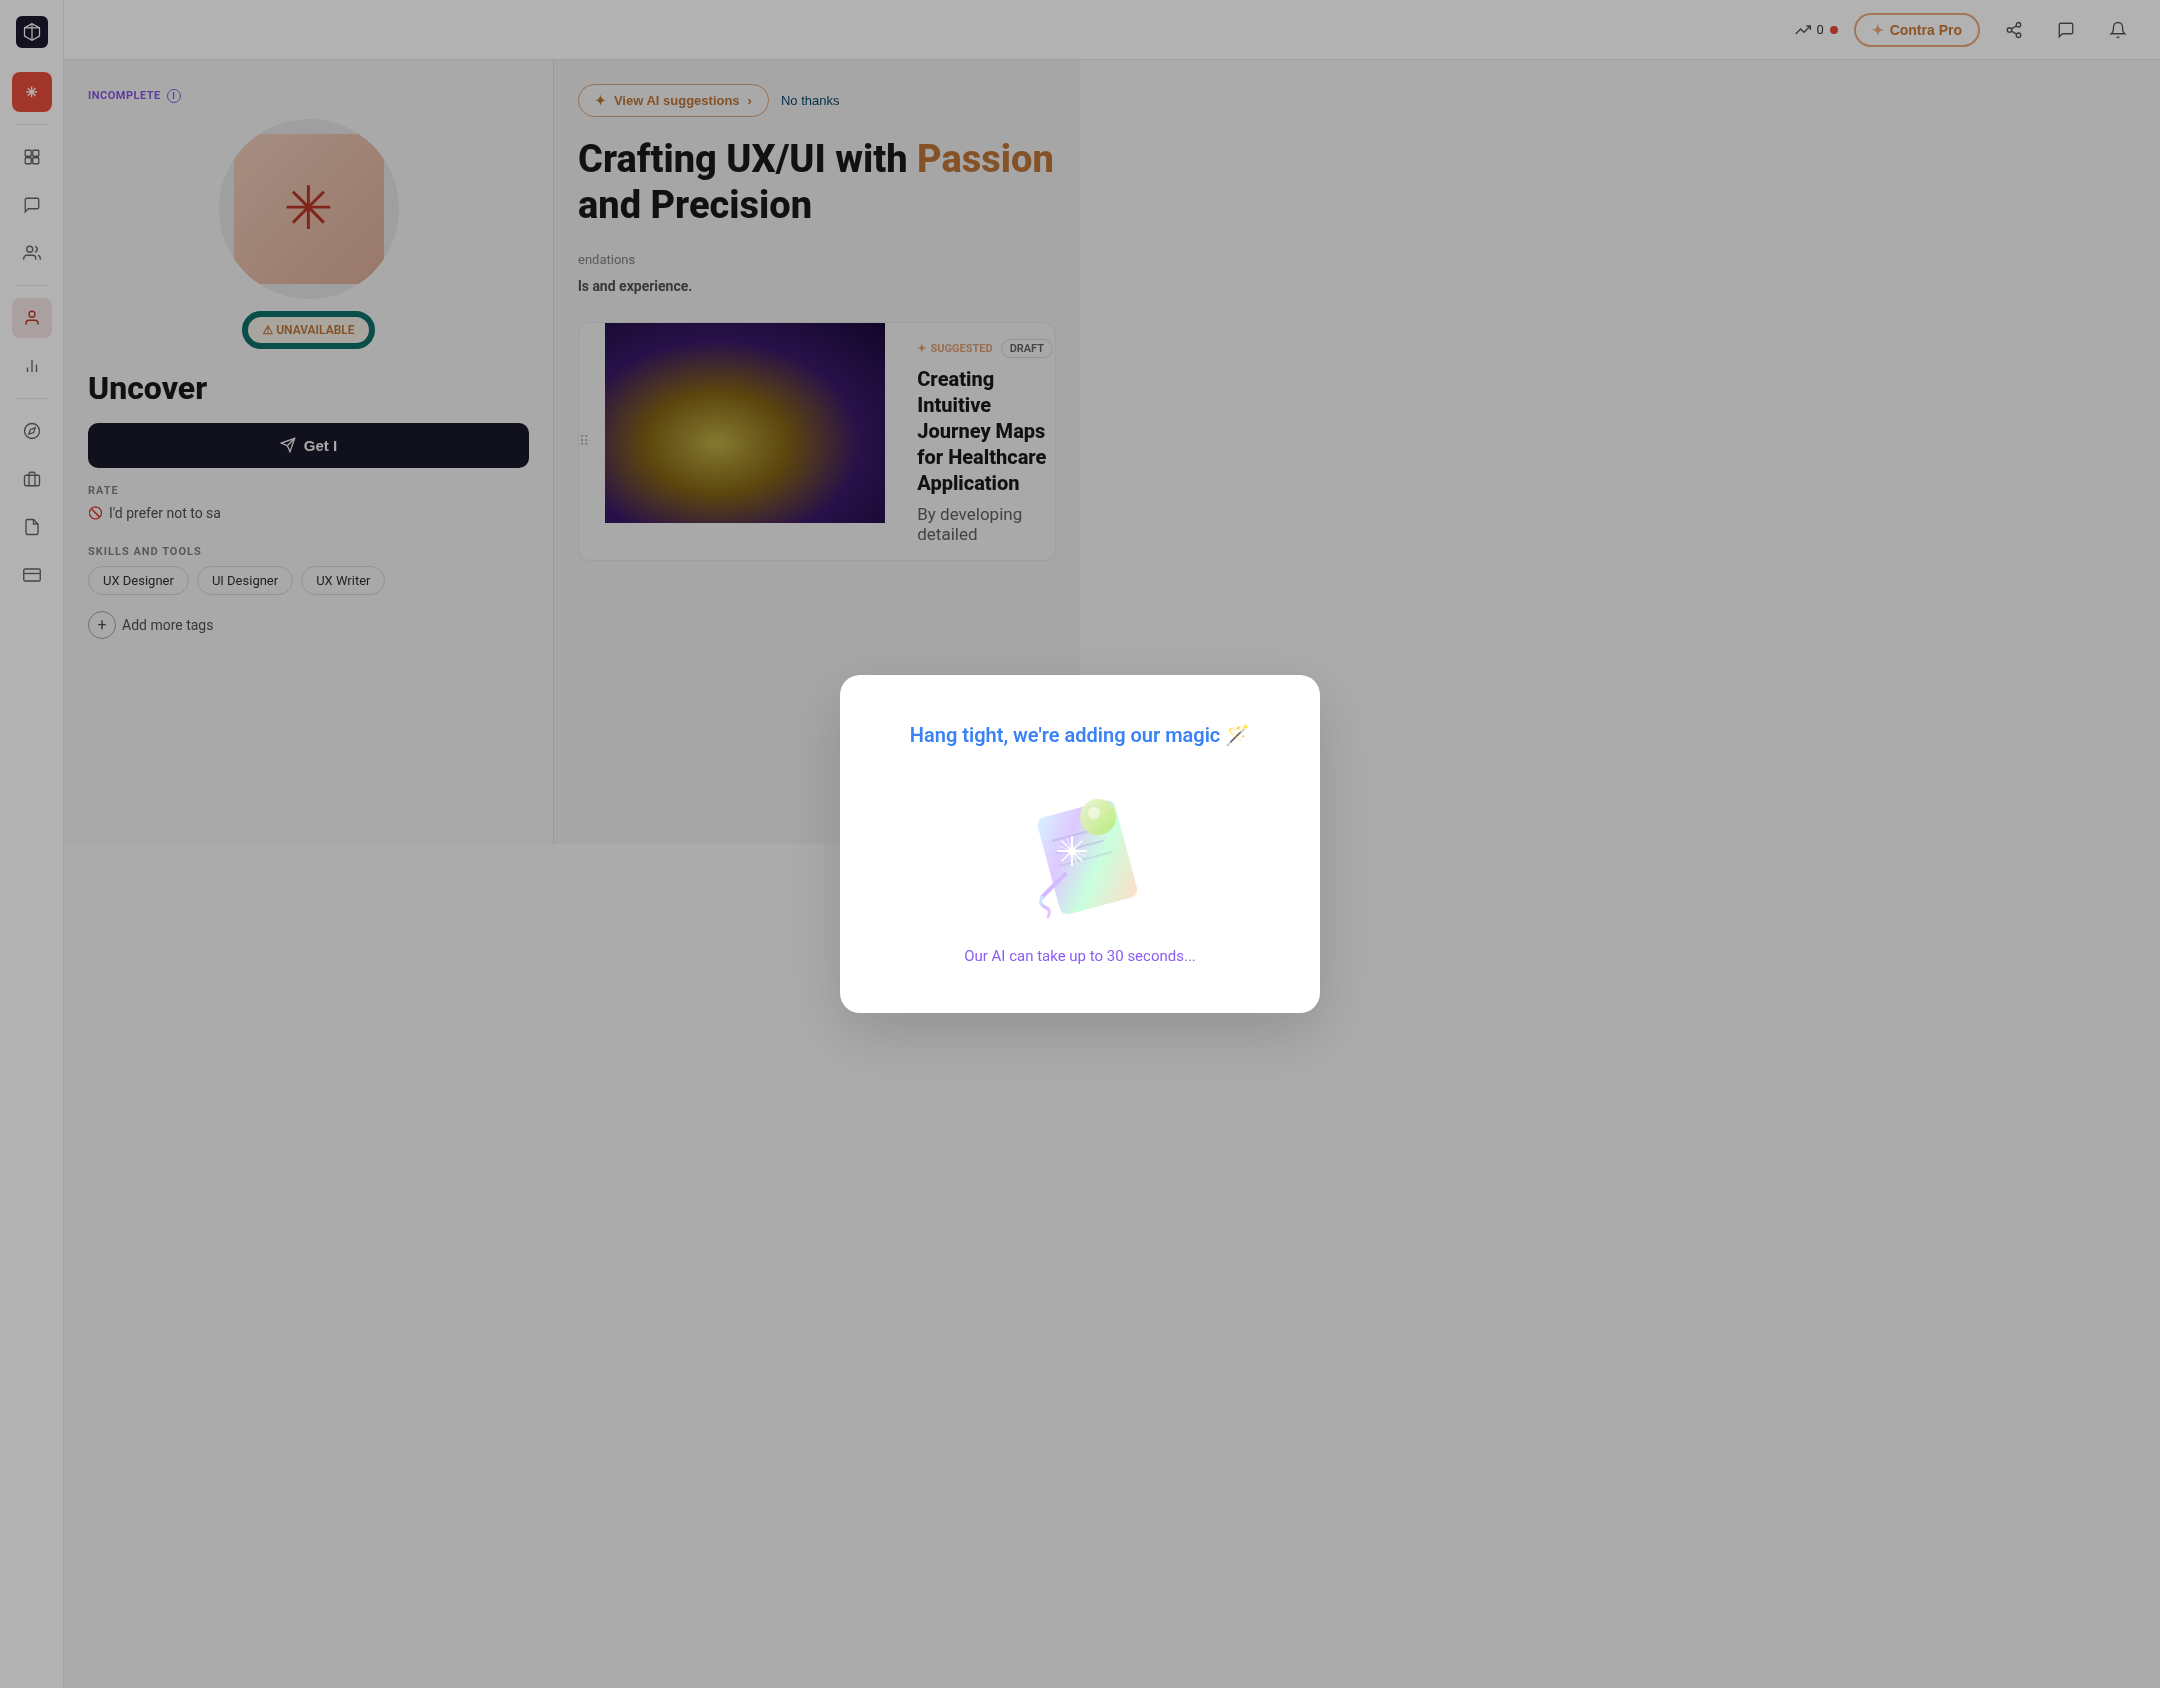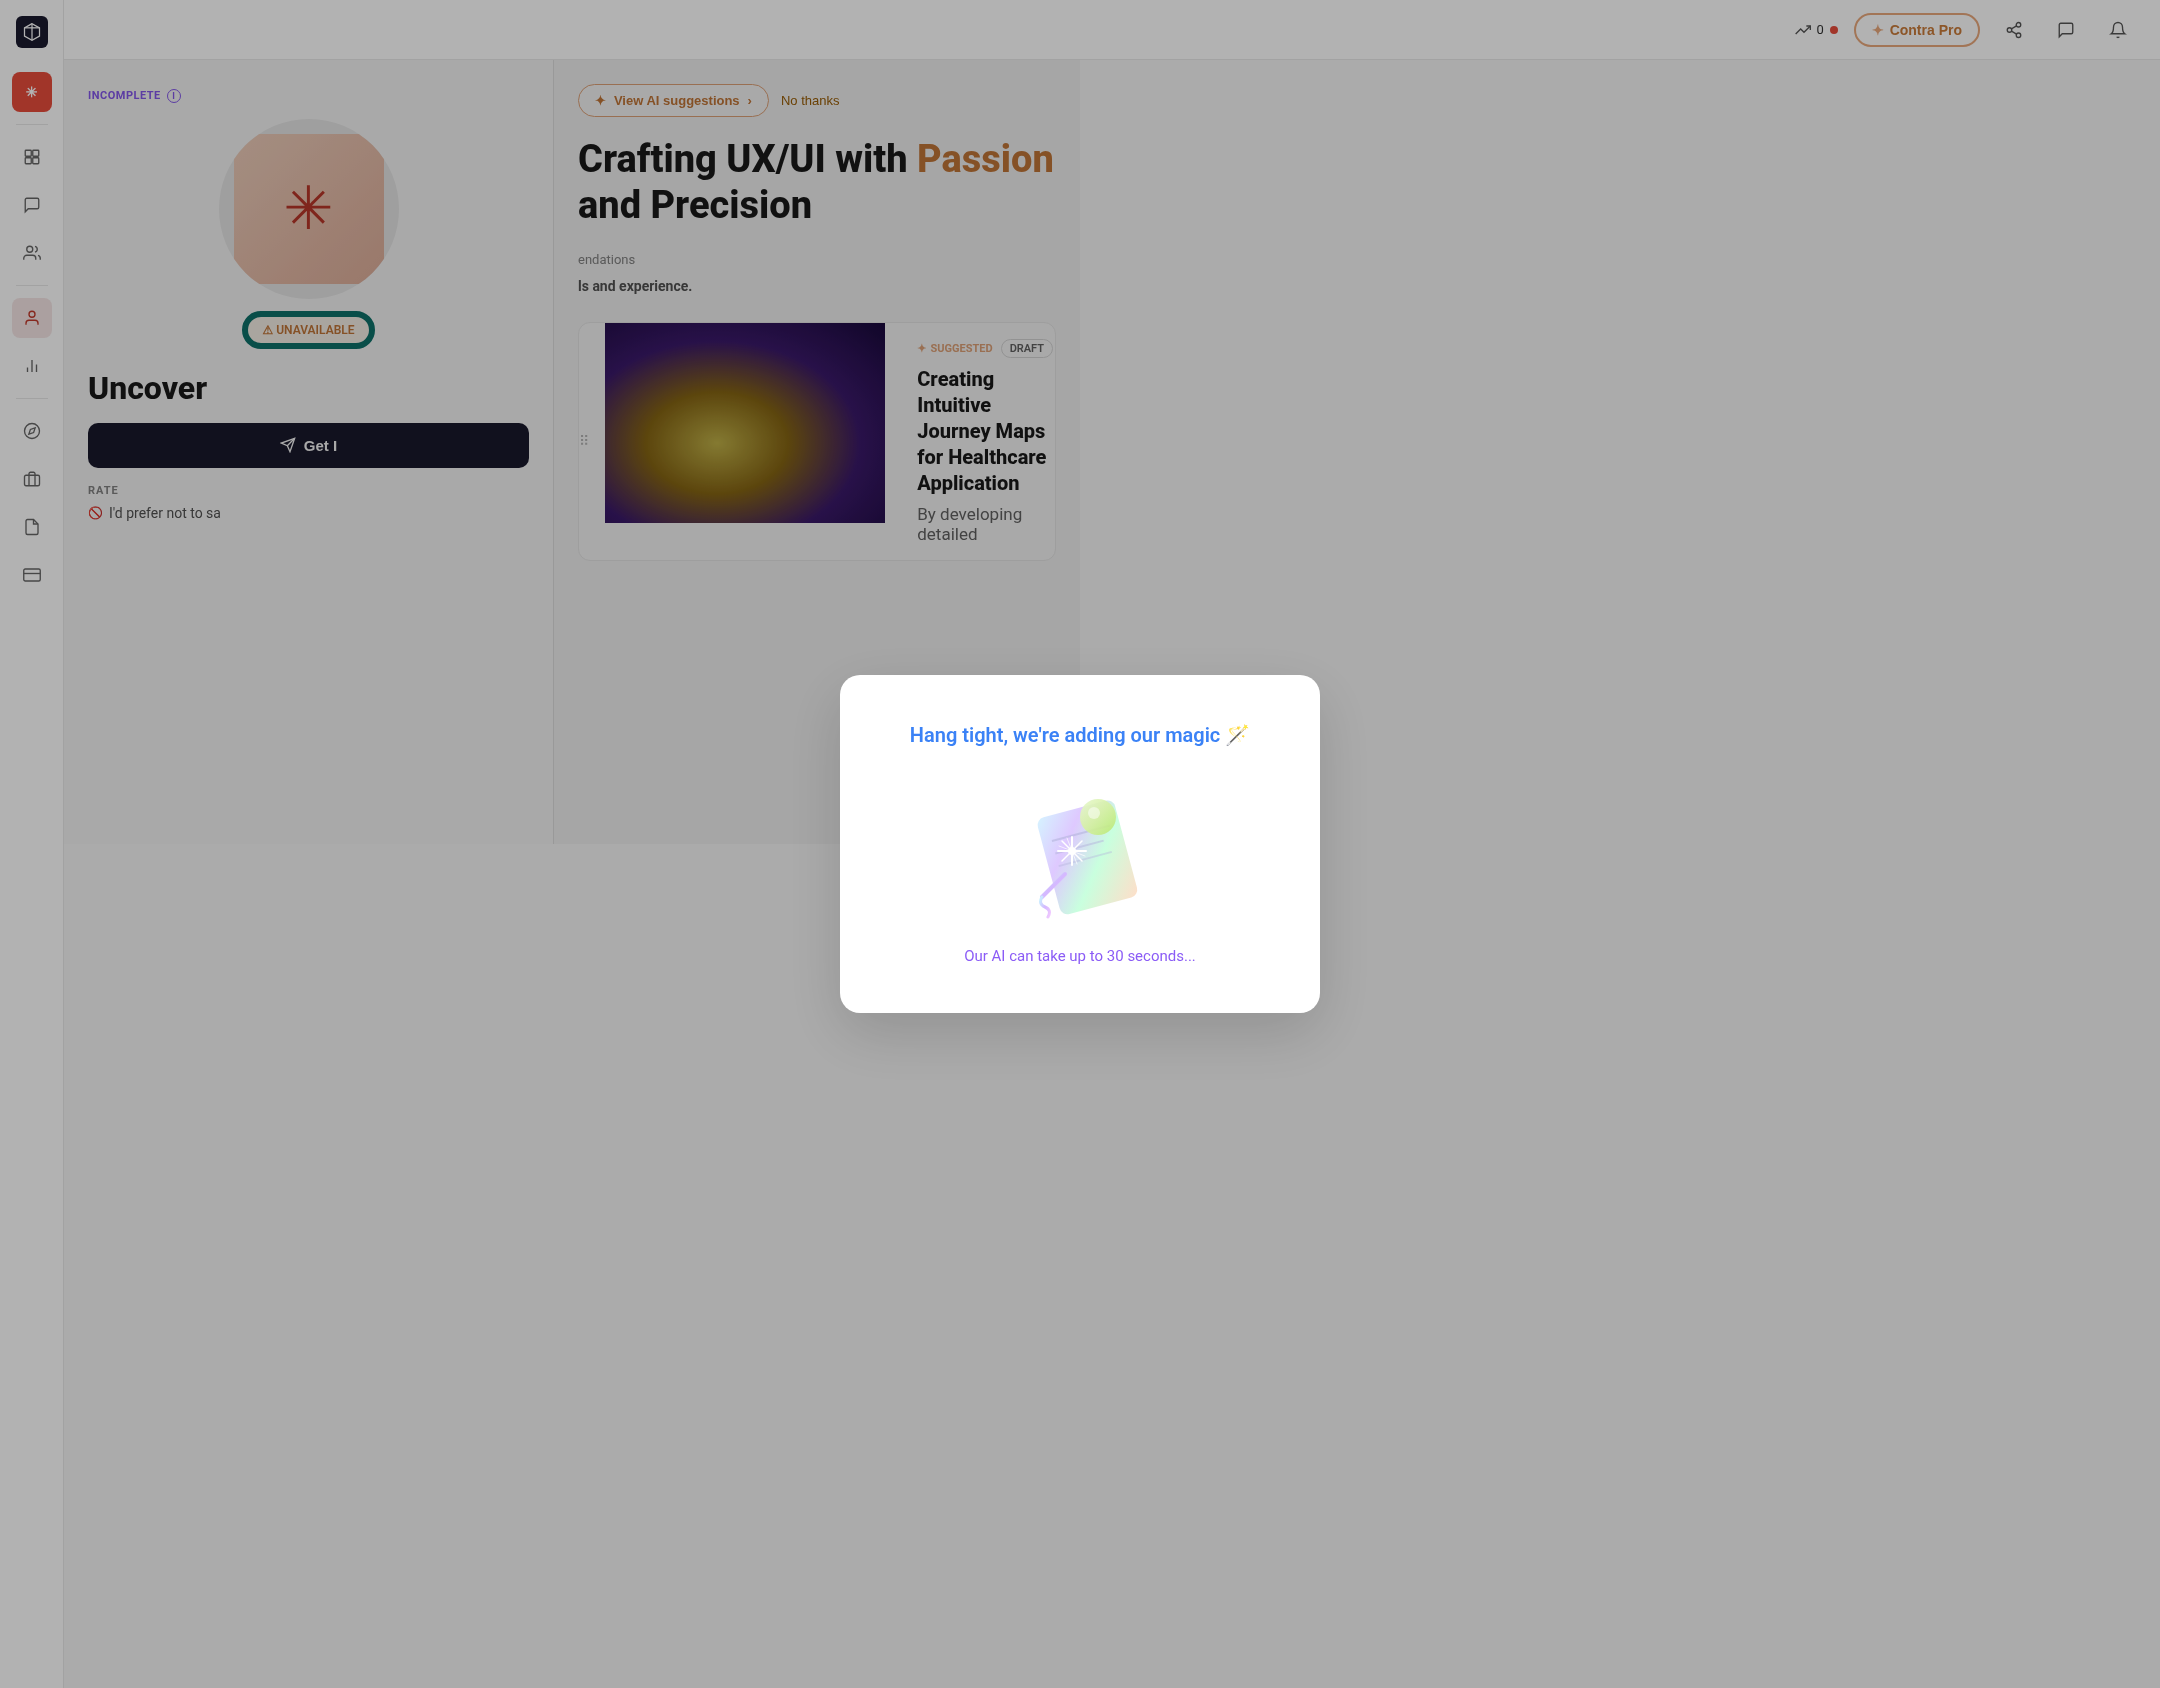--- a/index.html
+++ b/index.html
@@ -262,21 +262,21 @@
       border: 1px solid #e8a87c;
       border-radius: 20px;
       background: #fff;
       color: #c97b3a;
       font-size: 13px;
       font-weight: 600;
       cursor: pointer;
     }
     .no-thanks-btn {
       background: none; border: none;
-      color: #a16207; font-size: 13px;
+      color: #0c4a6e; font-size: 13px;
       cursor: pointer;
     }
 
     .profile-headline {
       font-size: 38px;
       font-weight: 800;
       color: #1a1a1a;
       line-height: 1.2;
       margin-bottom: 24px;
     }
@@ -551,20 +551,32 @@
     </button>
 
     <div class="rate-section">
       <div class="section-label">RATE</div>
       <div class="rate-value">
         <span class="eye-icon">🚫</span>
         <span>I'd prefer not to sa</span>
       </div>
     </div>
 
+    <div class="skills-section">
+      <div class="section-label">SKILLS AND TOOLS</div>
+      <div class="tags-container">
+        <span class="tag">UX Designer</span>
+        <span class="tag">UI Designer</span>
+        <span class="tag">UX Writer</span>
+      </div>
+      <div class="add-tag-btn">
+        <span class="circle-plus">+</span>
+        <span>Add more tags</span>
+      </div>
+    </div>
   </div>
 
   <div class="right-panel">
     <div class="ai-suggestions-bar">
       <button class="view-ai-btn">
         <span>✦</span>
         <span>View AI suggestions</span>
         <span>›</span>
       </button>
       <button class="no-thanks-btn">No thanks</button>

